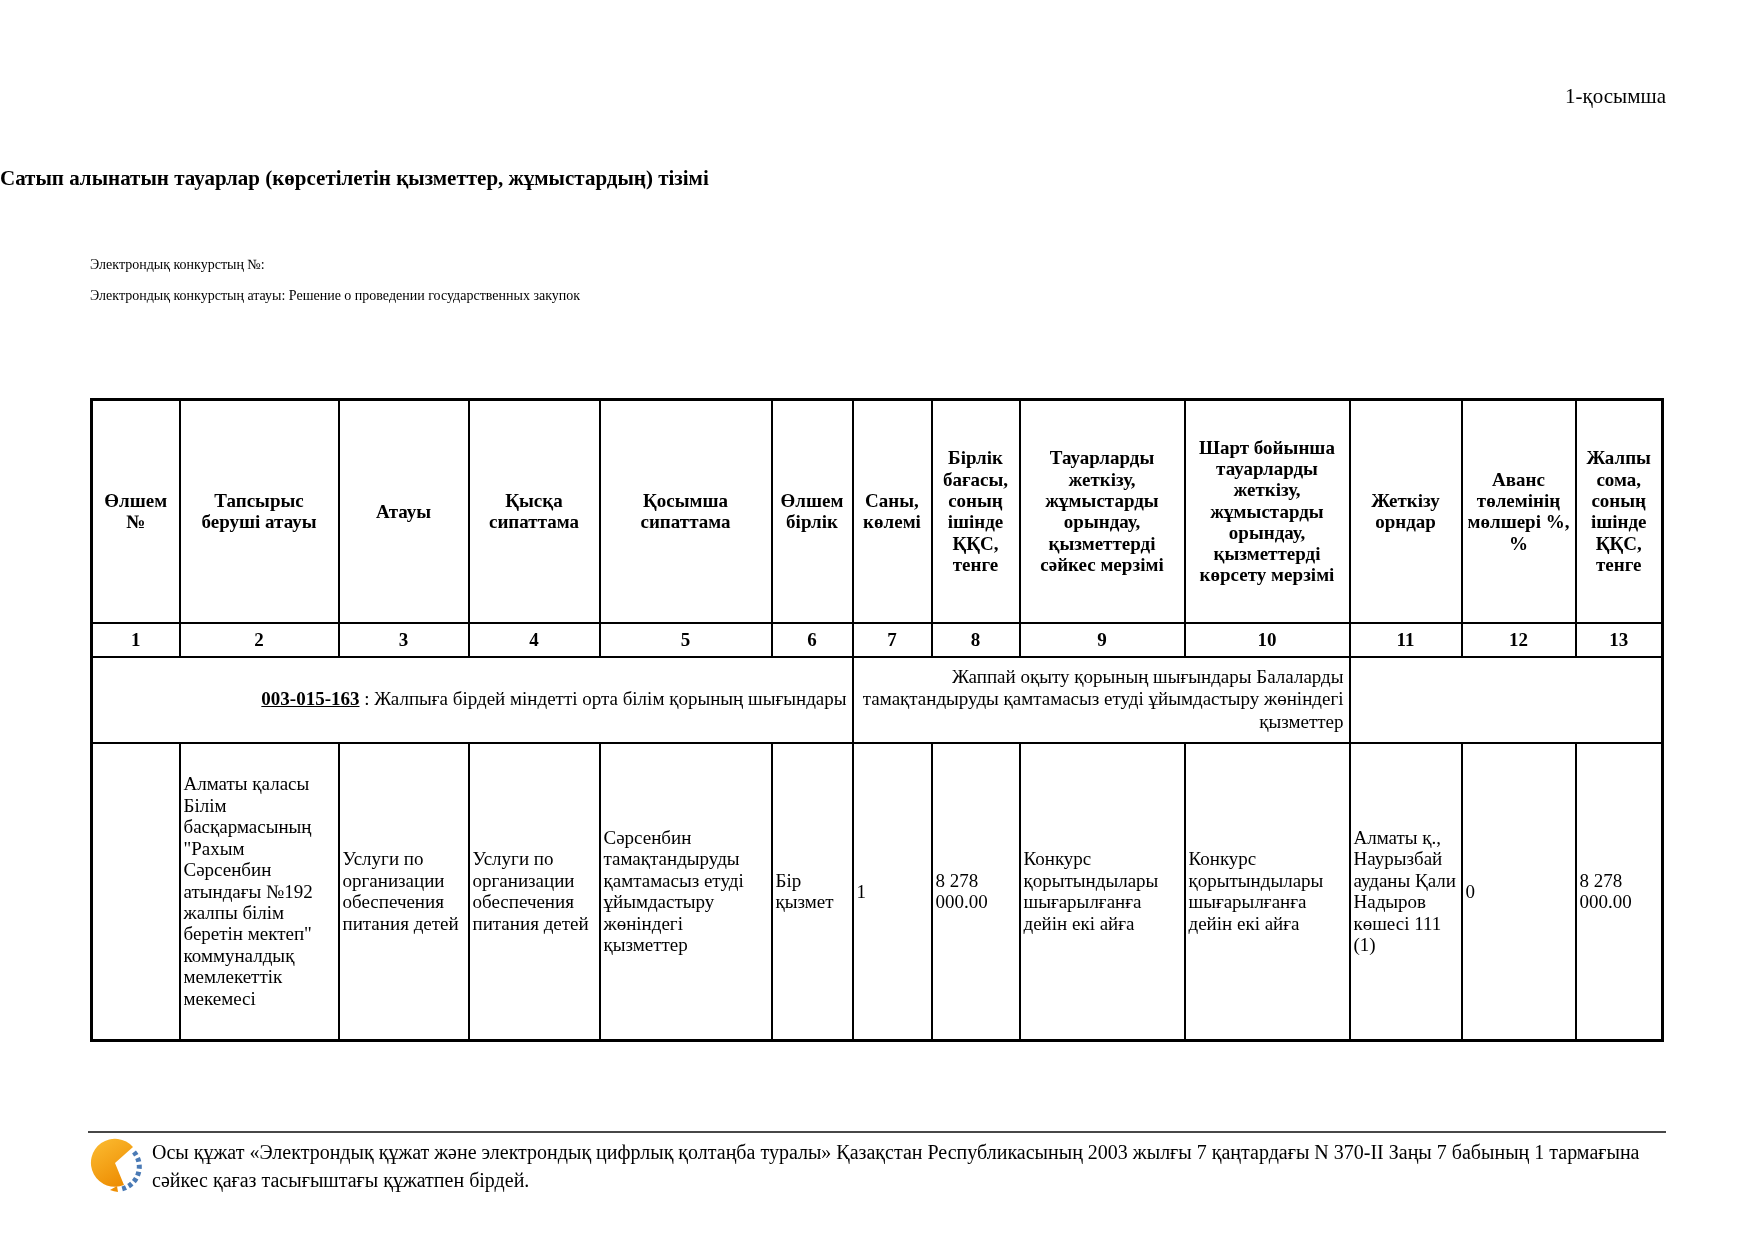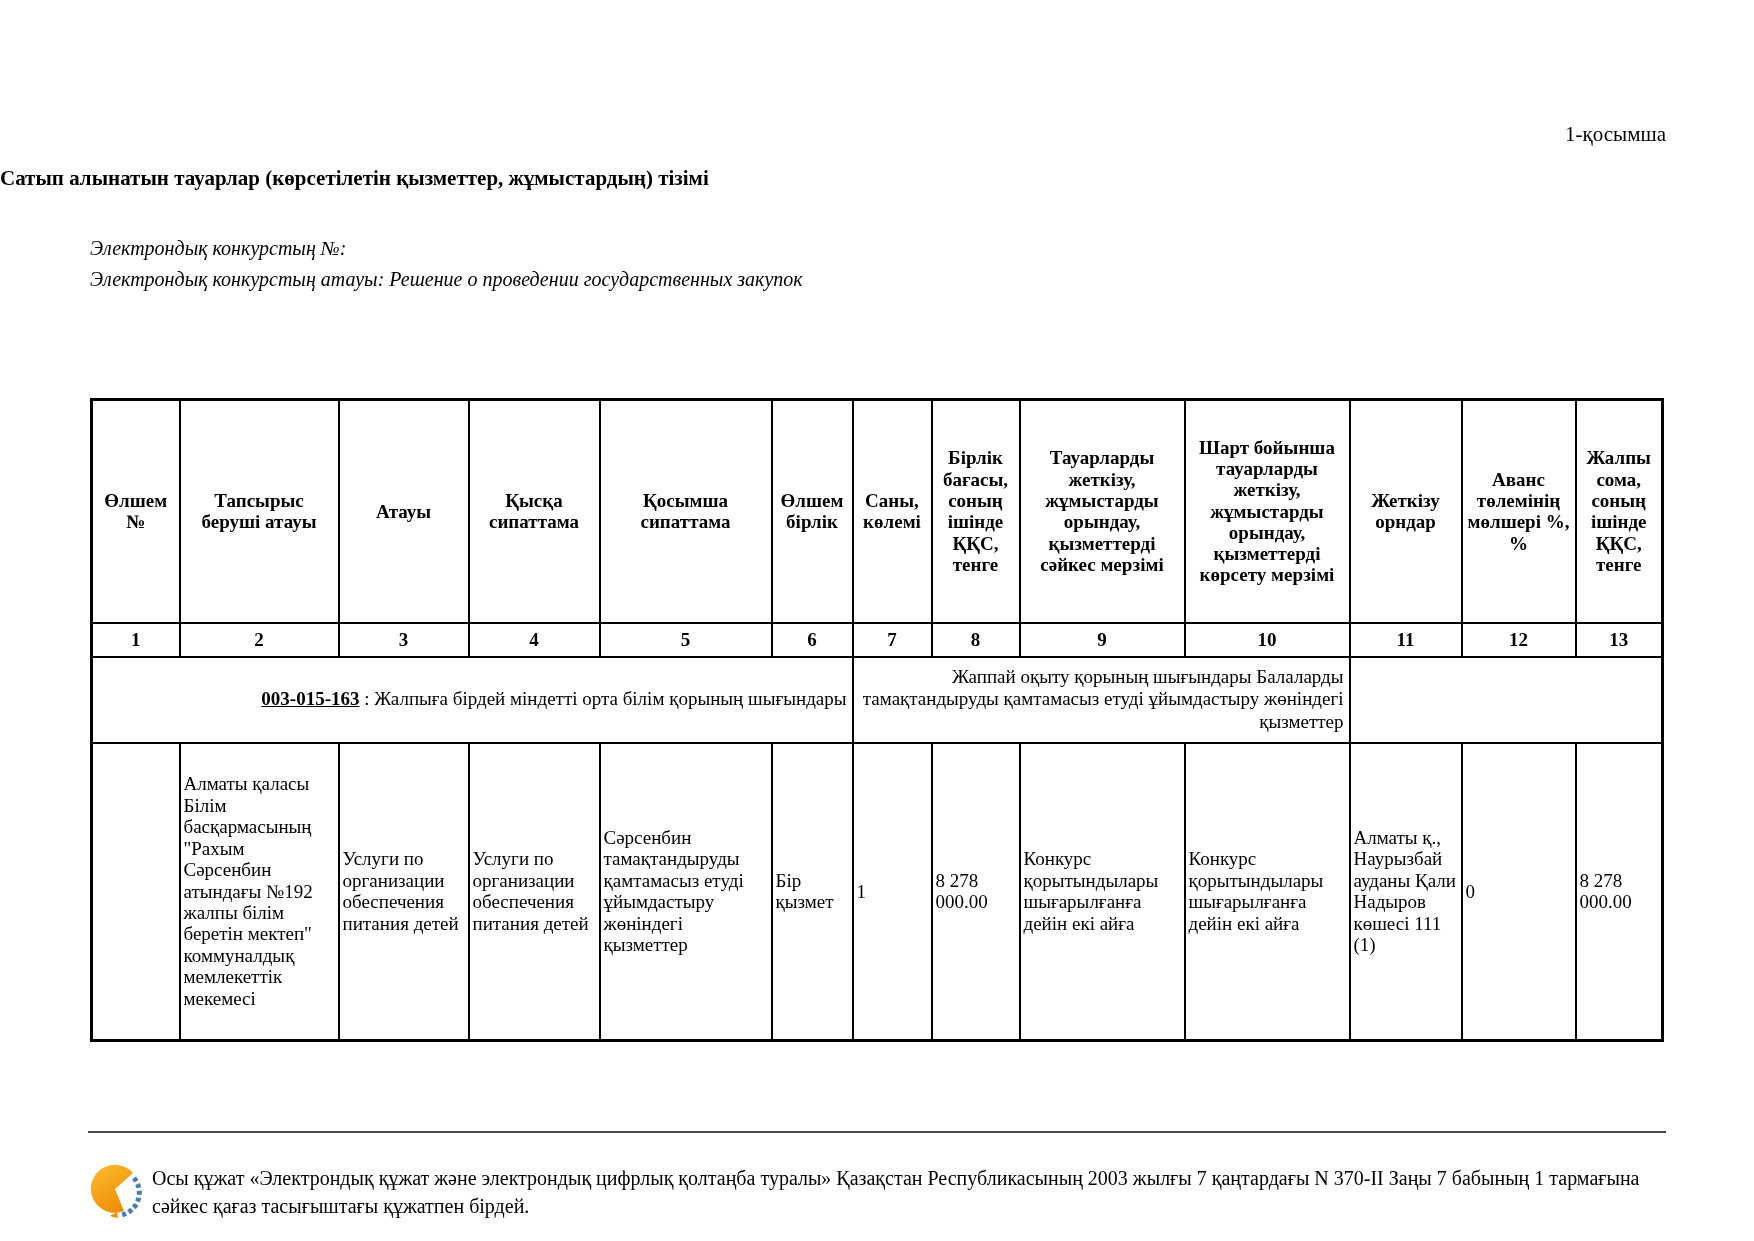--- a/index.html
+++ b/index.html
@@ -10,39 +10,37 @@
     background: #ffffff;
     font-family: "Liberation Serif", "DejaVu Serif", serif;
     color: #000000;
     overflow: hidden;
   }
   .appendix {
     position: absolute;
     top: 84px;
     right: 88px;
     font-size: 21px;
-    margin-top: 38px;
   }
   .doc-title {
     position: absolute;
     top: 166px;
     left: 0;
     width: 100%;
     text-align: left;
     font-weight: bold;
     font-size: 21px;
   }
   .contest-lines {
     position: absolute;
-    top: 233px;
+    top: 249px;
     left: 90px;
     right: 90px;
-    font-size: 20px;
+    font-size: 14px;
     line-height: 31px;
-    font-style: italic;
   }
   table.main {
     position: absolute;
     left: 90px;
     top: 398px;
     width: 1572px;
     border-collapse: collapse;
     table-layout: fixed;
     border: 3px solid #000;
   }
@@ -87,21 +85,20 @@
     width: 1578px;
     border-top: 2px solid #474747;
   }
   .footer {
     position: absolute;
     left: 88px;
     top: 1136px;
     right: 88px;
     display: flex;
     align-items: flex-start;
-    margin-top: 26px;
   }
   .footer-logo {
     flex: 0 0 auto;
     margin-right: 10px;
   }
   .footer-note {
     font-size: 20px;
     line-height: 28px;
     padding-top: 2px;
   }

